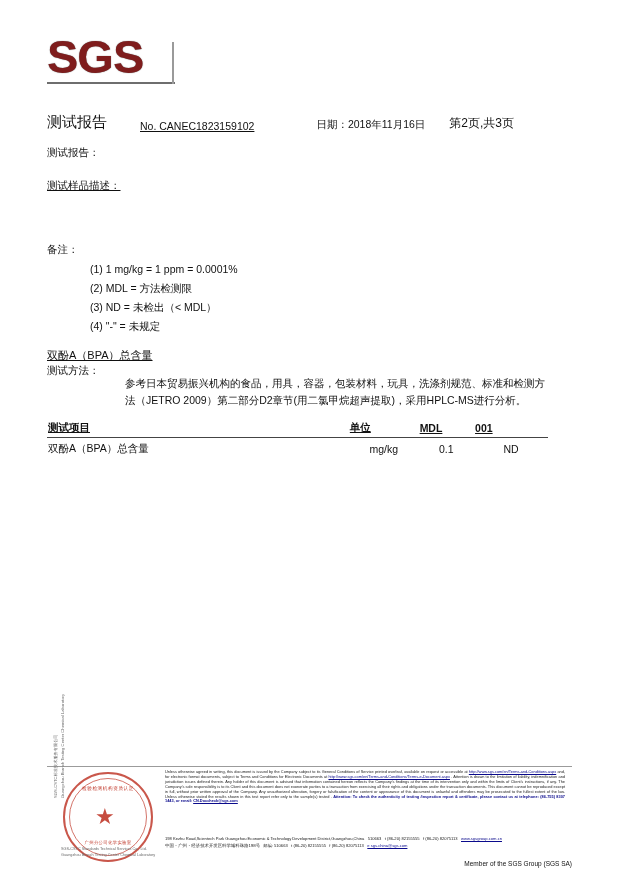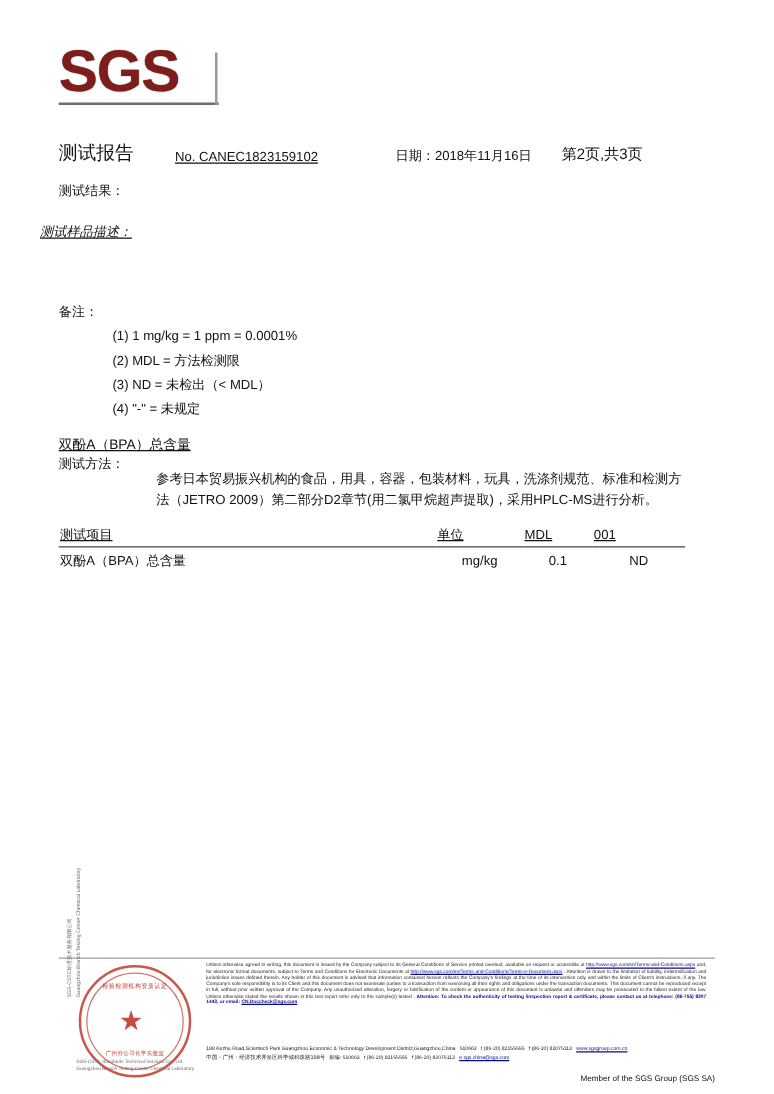--- a/index.html
+++ b/index.html
@@ -95,21 +95,21 @@
   .line {
     position: absolute;
     font-size: 10.5px;
     white-space: nowrap;
   }
   .u {
     text-decoration: underline;
   }
 
   .results-label { left: 47px; top: 146px; }
-  .sample-desc-label { left: 32px; top: 179px; text-decoration: underline; font-style: italic; }
+  .sample-desc-label { left: 47px; top: 179px; text-decoration: underline; }
 
   
   .sample-table {
     position: absolute;
     left: 70px;
     top: 198px;
     font-size: 10.5px;
     border-collapse: collapse;
   }
   .sample-table th {
@@ -165,21 +165,21 @@
   
   .res-table {
     position: absolute;
     left: 47px;
     top: 420px;
     width: 501px;
     font-size: 10.5px;
     border-collapse: collapse;
   }
   .res-table thead th {
-    font-weight: normal;
+    font-weight: bold;
     text-align: left;
     border-bottom: 1px solid #444;
     padding-bottom: 2px;
     white-space: nowrap;
   }
   .res-table thead th.center { text-align: left; }
   .res-table thead th .u { text-decoration: underline; }
   .res-table tbody td {
     padding-top: 4px;
     white-space: nowrap;
@@ -349,21 +349,21 @@
     </div>
   </div>
 
   <div class="title-row">
     <div class="doc-title">测试报告</div>
     <div class="report-no">No. CANEC1823159102</div>
     <div class="date-part">日期：2018年11月16日</div>
     <div class="page-part">第2页,共3页</div>
   </div>
 
-  <div class="line results-label">测试结果：</div>
+  <div class="line results-label">测试报告：</div>
 
   <div class="line sample-desc-label">测试样品描述：</div>
 
 
   <div class="line notes-label">备注：</div>
   <div class="note note1">(1) 1 mg/kg = 1 ppm = 0.0001%</div>
   <div class="note note2">(2) MDL = 方法检测限</div>
   <div class="note note3">(3) ND = 未检出（&lt; MDL）</div>
   <div class="note note4">(4) "-" = 未规定</div>
 

